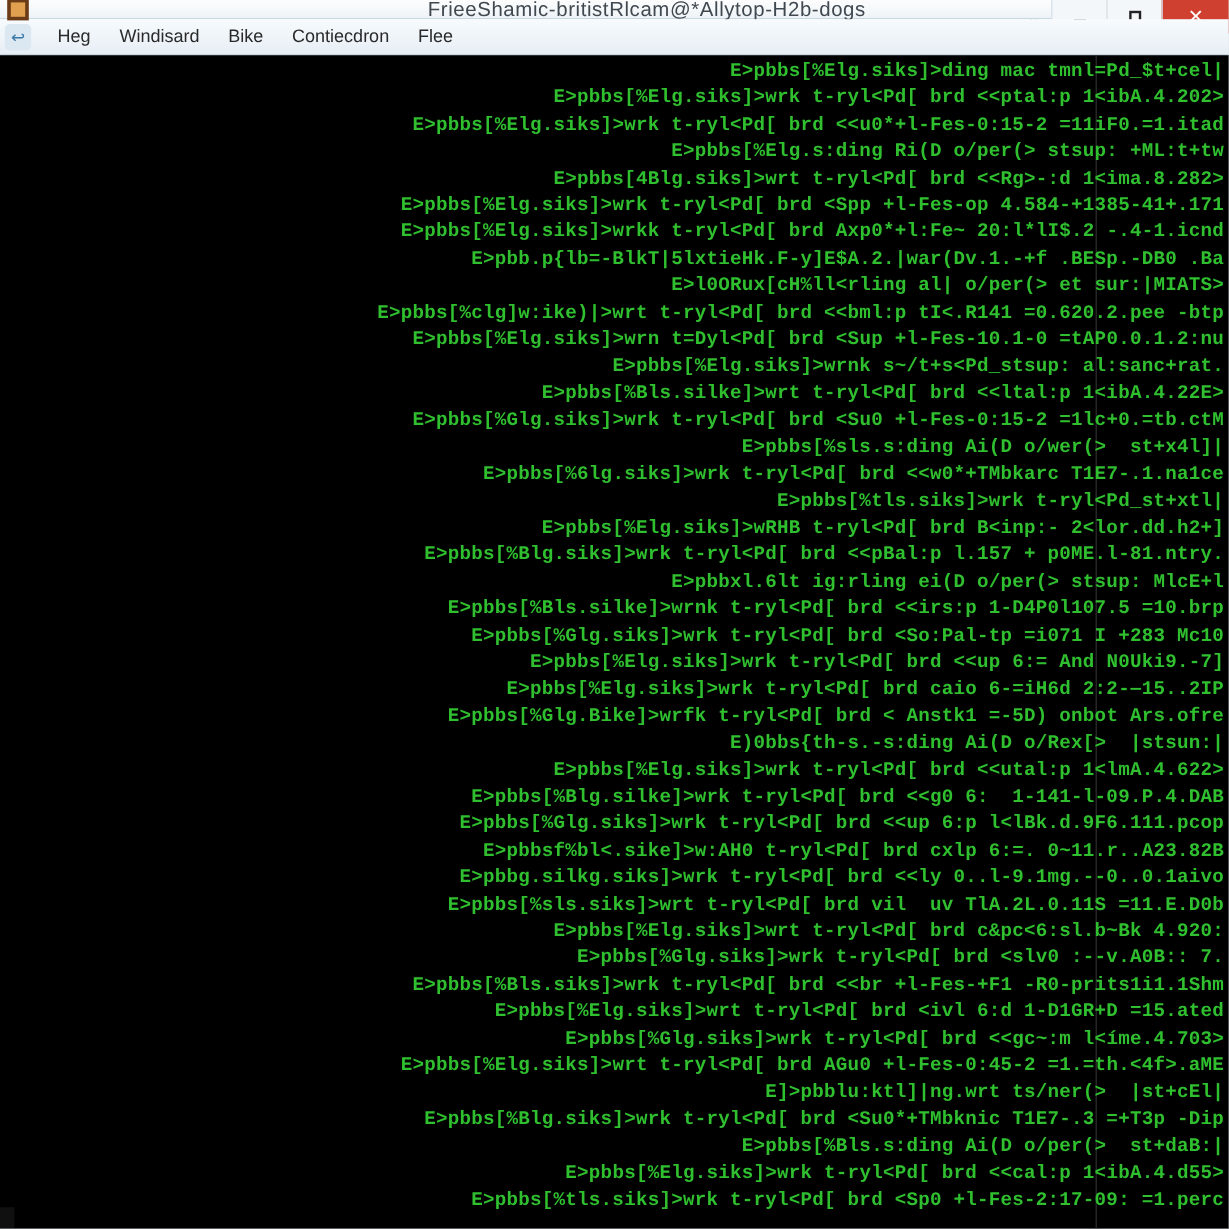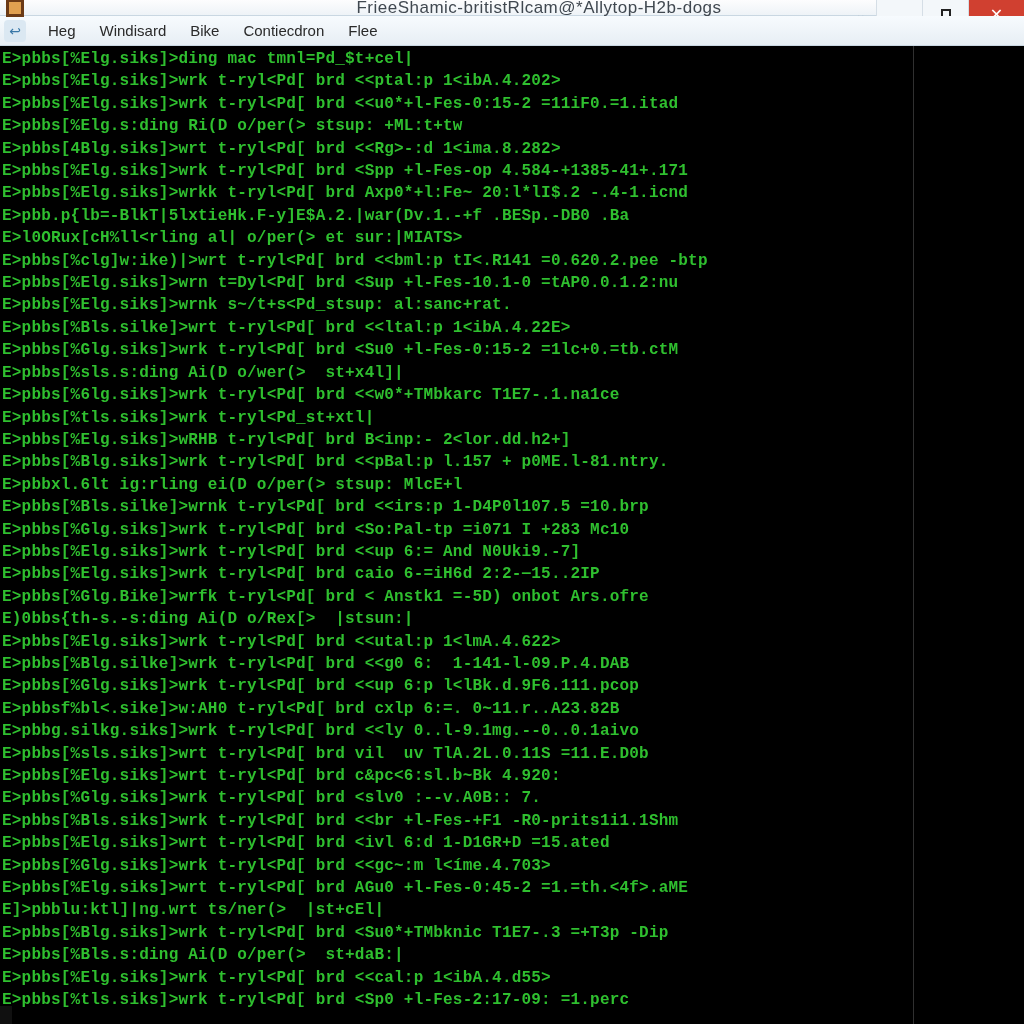--- a/index.html
+++ b/index.html
@@ -17,21 +17,21 @@
   .win-btn.min span { width:10px; height:2px; background:#222; display:block; margin-top:6px;}
   .win-btn.max span { width:10px; height:10px; border:2px solid #222; display:block;}
   .win-btn.close { background:#d04030; width:56px; }
   .win-btn.close span { color:#fff; font-size:16px; font-weight:300; }
   .win-btn.caret span::after{content:"";}
   
   .menubar { height: 30px; background: linear-gradient(#f7fbfe,#e7eef4); display:flex; align-items:center; padding-left:4px; border-bottom:1px solid #c9d7e2; }
   .menubar .back-icon { width:22px; height:22px; border-radius:4px; background:#dbe8f2; margin-right:10px; display:flex; align-items:center; justify-content:center; color:#3a78a8; font-size:14px;}
   .menubar .menu-item { padding: 4px 12px; color:#2a2a2a; font-size:15px; cursor:pointer;text-align:center; }
   
-  .terminal-wrap { flex:1; background:#000; position:relative; overflow:hidden; }
+  .terminal-wrap { flex:1; background:#000; position:relative; overflow:hidden;text-align:right; }
   .terminal { position:absolute; inset:0; padding: 2px 4px 2px 2px; font-family: "Consolas","Courier New",monospace; font-size: 16px; line-height: 22.4px; color:#2fbf2f; white-space: pre; font-weight:600; letter-spacing:0.2px; }
   .terminal .line { display:block; }
   .vrule { position:absolute; top:0; bottom:0; right:110px; width:1px; background:#303030; }
   
   .status { position:absolute; left:0; bottom:0; height:18px; padding:0 6px; font-size:11px; color:#888; background:rgba(200,200,200,0.08); }
 </style>
 </head>
 <body>
 
 <div class="window">

